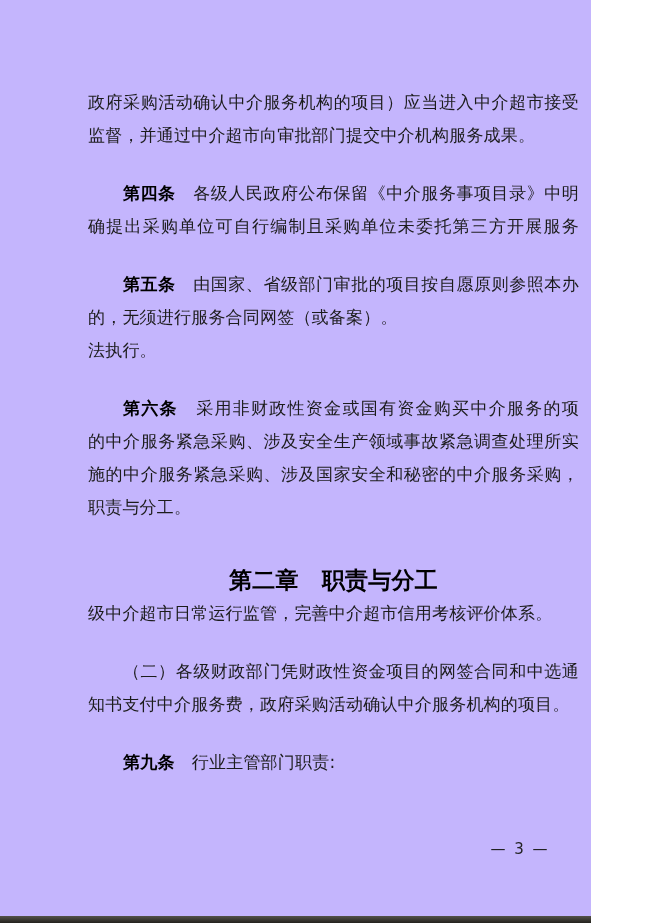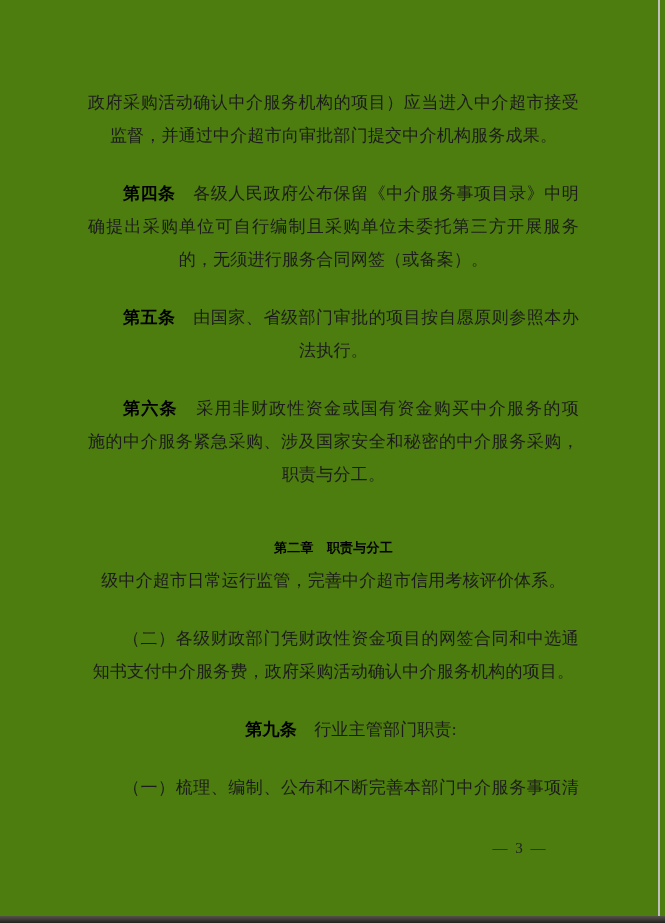--- a/index.html
+++ b/index.html
@@ -3,50 +3,49 @@
 <meta charset="utf-8">
 <style>
   html, body { margin: 0; padding: 0; }
   body {
     width: 665px; height: 923px;
     background: #ffffff;
     font-family: "DejaVu Sans", "Liberation Sans", sans-serif;
   }
   .page {
     position: relative;
-    width: 665px; height: 923px;
-    background: #4d7c0f;
+    width: 591px; height: 923px;
+    background: #c4b5fd;
     overflow: hidden;
-    font-family: Liberation Serif, serif;
   }
   .doc-body {
     position: absolute;
     left: 88px; top: 86px;
     width: 491px;
     color: #1c1c1c;
   }
   .line {
     font-size: 17px;
     line-height: 33px;
     height: 33px;
     letter-spacing: 0.2px;
-    text-align: center;
+    text-align: left;
     overflow: visible;
     white-space: nowrap;
   }
   .line.justify {
     white-space: normal;
     text-align: justify;
     text-align-last: justify;
   }
   .line.indent { padding-left: 35px; margin-top: 25px; }
   .line b { font-weight: bold; color: #000000; }
   .line.heading {
     margin-top: 40px;
-    font-size: 13px;
+    font-size: 23px;
     font-weight: bold;
     color: #000000;
     text-align: right;
     text-align-last: center;
     white-space: nowrap;
   }
   .page-number {
     position: absolute;
     left: 450px; top: 840px;
     width: 140px;
@@ -71,32 +70,32 @@
 </head>
 <body>
 
 <div class="page">
 
   <div class="doc-body" style="color: rgb(28, 28, 28);">
       <div class="line justify"><span>政府采购活动确认中介服务机构的项目）应当进入中介超市接受</span></div>
       <div class="line"><span>监督，并通过中介超市向审批部门提交中介机构服务成果。</span></div>
       <div class="line indent justify"><b>第四条</b><span>　各级人民政府公布保留《中介服务事项目录》中明</span></div>
       <div class="line justify"><span>确提出采购单位可自行编制且采购单位未委托第三方开展服务</span></div>
+      <div class="line indent justify"><b>第五条</b><span>　由国家、省级部门审批的项目按自愿原则参照本办</span></div>
       <div class="line"><span>的，无须进行服务合同网签（或备案）。</span></div>
-      <div class="line indent justify"><b>第五条</b><span>　由国家、省级部门审批的项目按自愿原则参照本办</span></div>
       <div class="line"><span>法执行。</span></div>
       <div class="line indent justify"><b>第六条</b><span>　采用非财政性资金或国有资金购买中介服务的项</span></div>
+      <div class="line justify"><span>的中介服务紧急采购、涉及安全生产领域事故紧急调查处理所实</span></div>
       <div class="line justify"><span>施的中介服务紧急采购、涉及国家安全和秘密的中介服务采购，</span></div>
       <div class="line"><span>职责与分工。</span></div>
       <div class="line heading"><b>第二章　职责与分工</b></div>
       <div class="line"><span>级中介超市日常运行监管，完善中介超市信用考核评价体系。</span></div>
       <div class="line indent justify"><span>（二）各级财政部门凭财政性资金项目的网签合同和中选通</span></div>
       <div class="line"><span>知书支付中介服务费，政府采购活动确认中介服务机构的项目。</span></div>
       <div class="line indent"><b>第九条</b><span>　行业主管部门职责:</span></div>
-      <div class="line indent justify"><span>（一）梳理、编制、公布和不断完善本部门中介服务事项清</span></div>
     </div>
 
   <div class="page-number">— 3 —</div>
 
   <div class="edge-right"></div>
   <div class="edge-bottom"></div>
 
 </div>
 
 </body></html>

